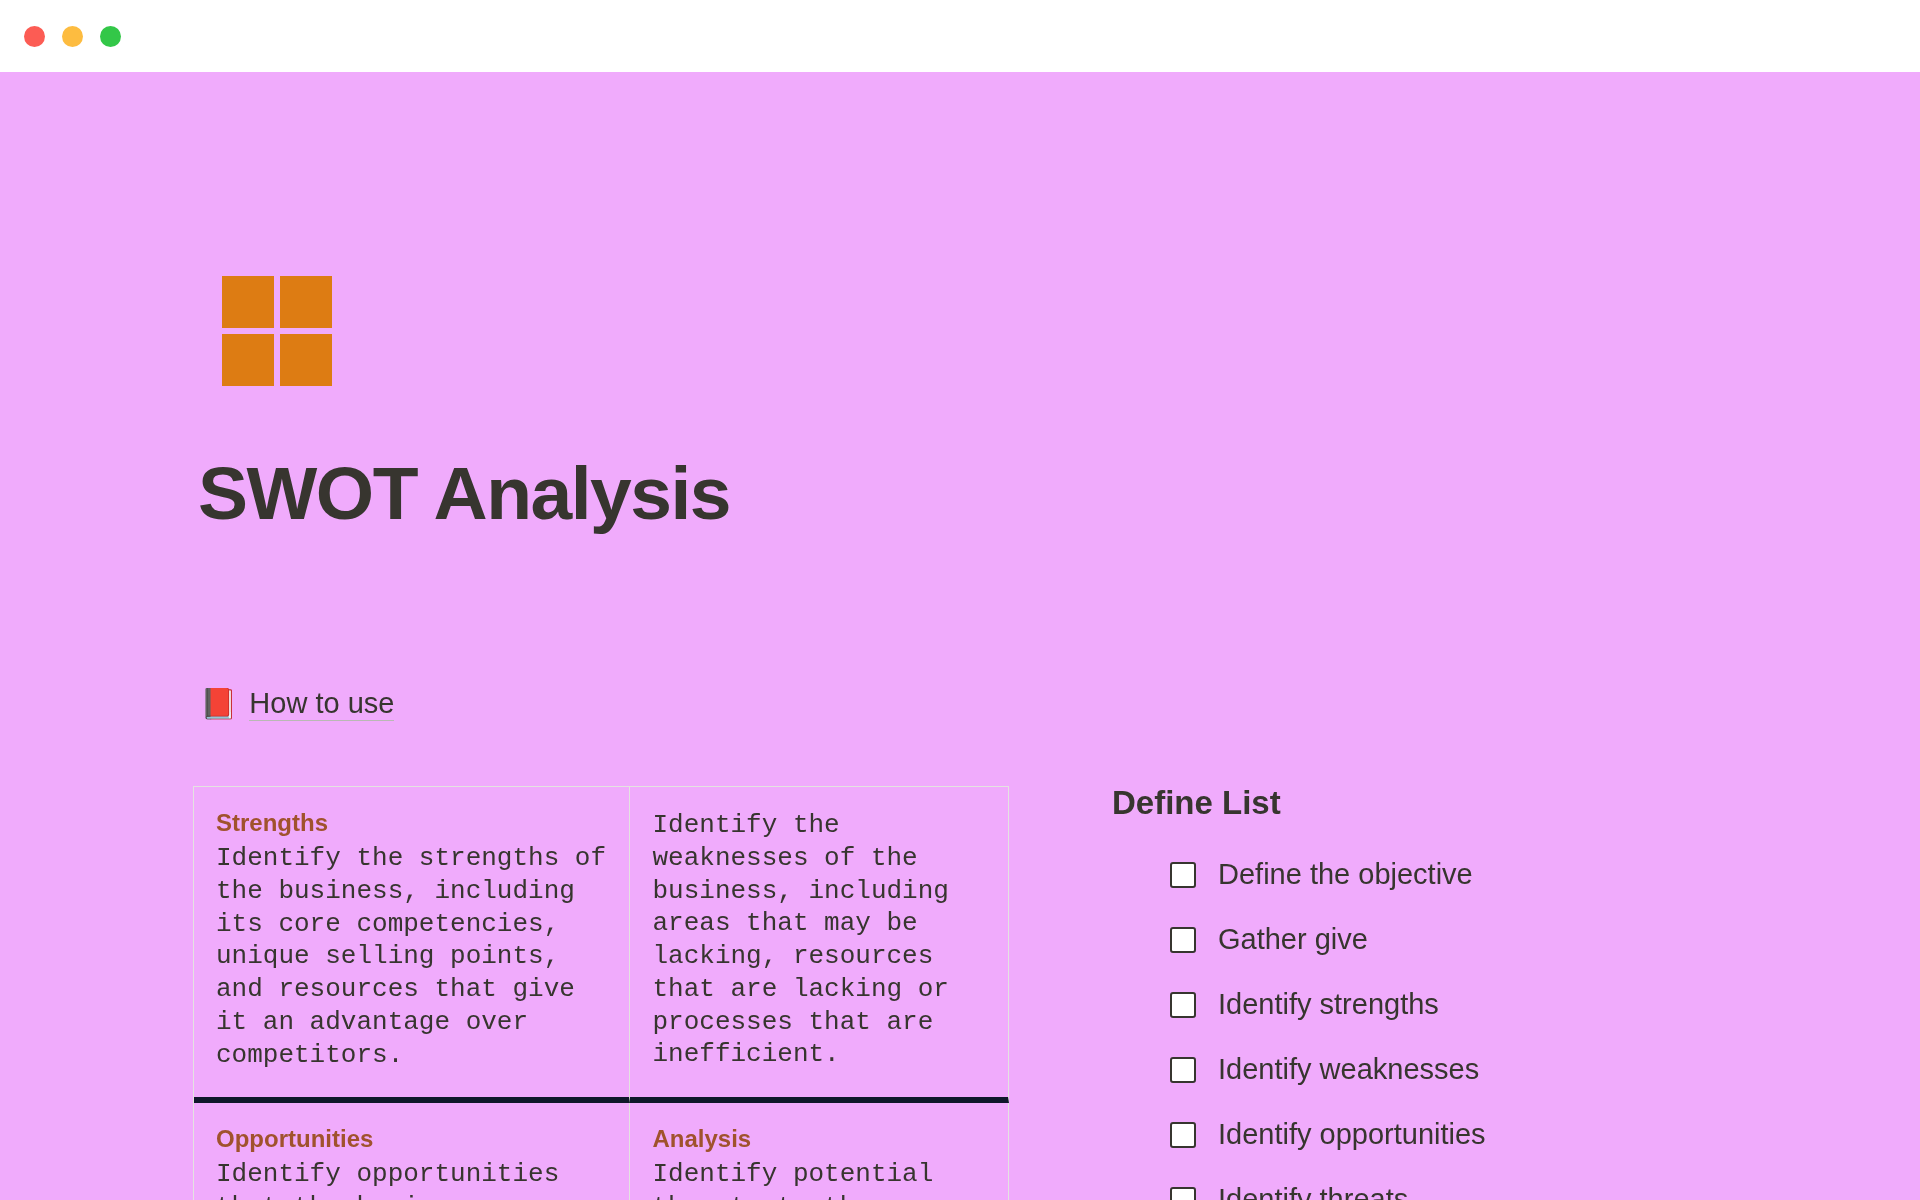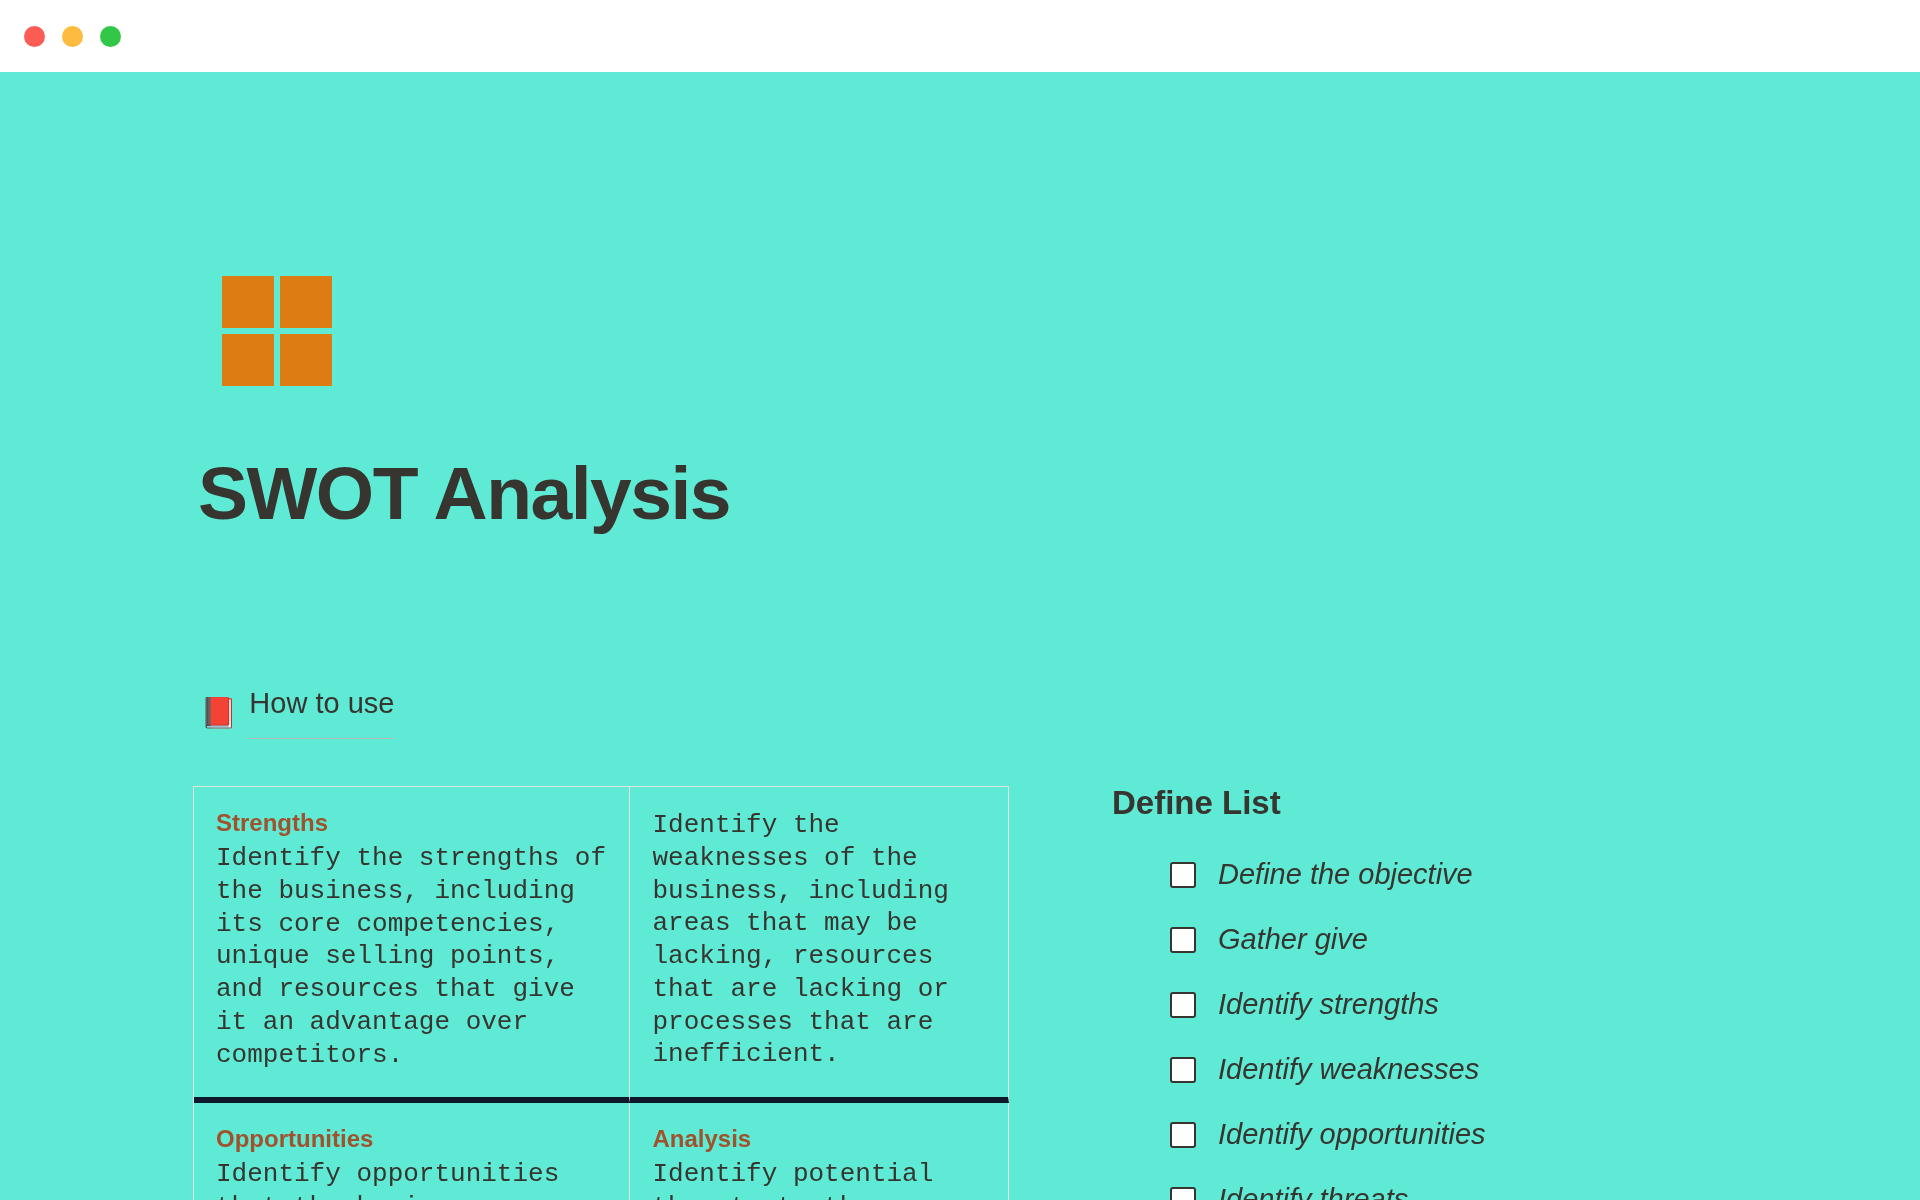--- a/index.html
+++ b/index.html
@@ -9,21 +9,21 @@
     height: 1200px;
     overflow: hidden;
     background: #ffffff;
     font-family: "Liberation Sans", sans-serif;
   }
 
   .window {
     position: relative;
     width: 1920px;
     height: 1200px;
-    background: #5eead4;
+    background: #f0abfc;
   }
 
   
   .titlebar {
     position: absolute;
     top: 0; left: 0;
     width: 1920px;
     height: 72px;
     background: #ffffff;
   }
@@ -86,21 +86,21 @@
     top: 615px;
     display: flex;
     align-items: center;
     gap: 12px;
   }
   .howto-emoji { font-size: 30px; line-height: 1; }
   .howto-link {
     font-size: 29px;
     color: #37352F;
     border-bottom: 1.5px solid #B9B8B4;
-    padding-bottom: 18px;
+    padding-bottom: 0;
     cursor: pointer;
   }
 
   
   .swot {
     position: absolute;
     left: 193px;
     top: 714px;
     width: 816px;
     border-top: 1px solid #E4E3E0;
@@ -157,21 +157,20 @@
     border: 2.5px solid #37352F;
     border-radius: 3px;
     flex: 0 0 auto;
     background: #ffffff;
     cursor: pointer;
   }
   .check-label {
     font-size: 29px;
     color: #37352F;
     line-height: 1;
-    font-style: italic;
   }
 </style>
 </head>
 <body>
 
 <div class="window">
 
   <div class="titlebar">
     <div class="traffic-lights">
       <span class="dot red"></span>

